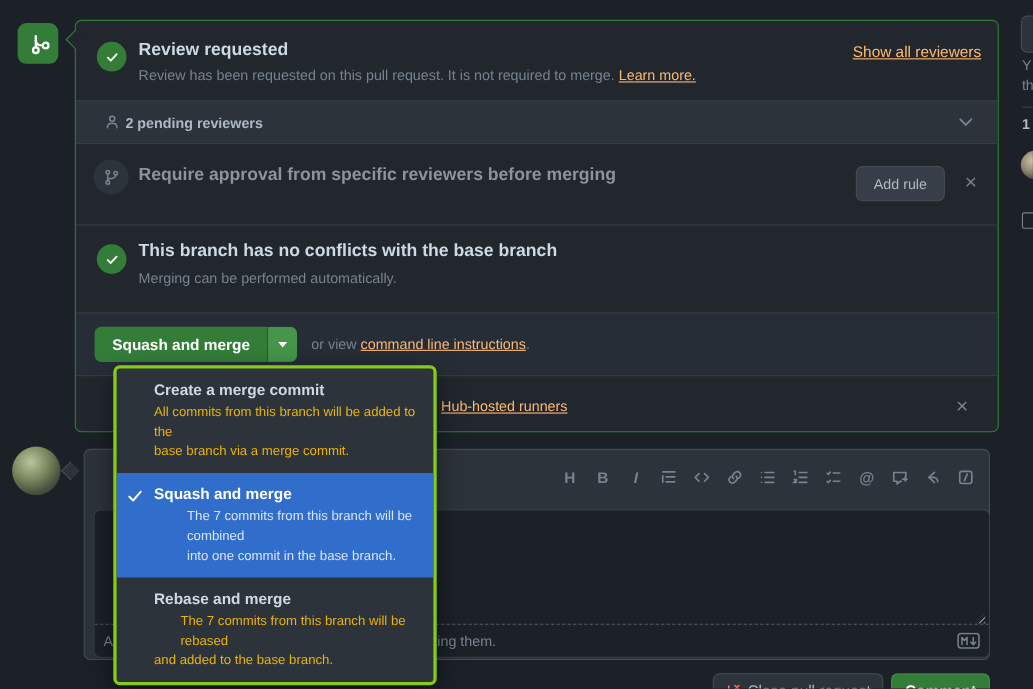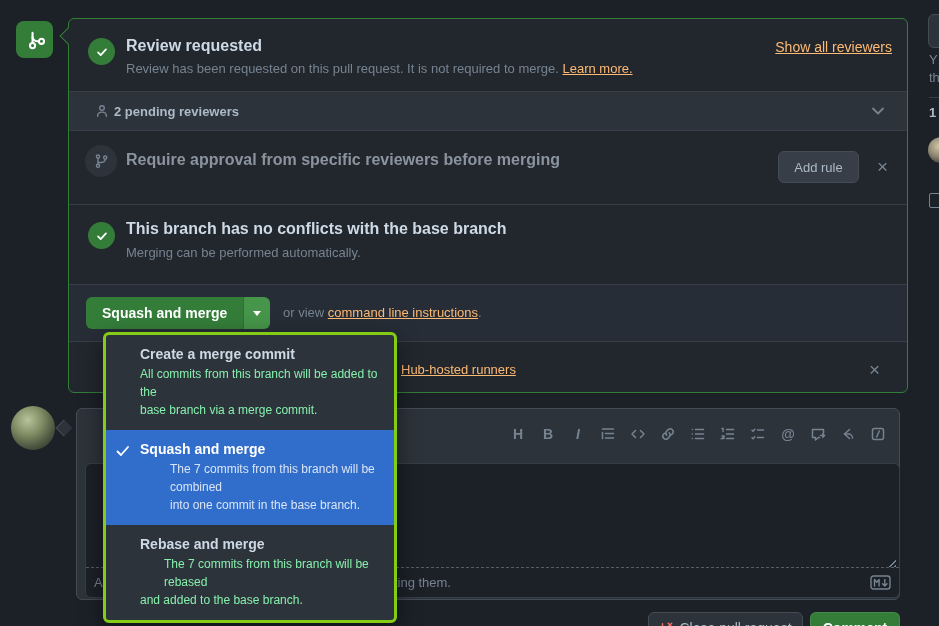--- a/index.html
+++ b/index.html
@@ -58,21 +58,21 @@
     color:#fff; cursor:pointer; display:flex; align-items:center; justify-content:center; }
   .caret-down { width:0; height:0; border-left:4px solid transparent;
     border-right:4px solid transparent; border-top:5px solid #fff; }
 
   
   .dropdown { left:103px; top:332px; width:294px; background:#2d333b;
     border:3px solid #84cc16; border-radius:6px; z-index:20;
     box-shadow:0 8px 24px rgba(0,0,0,.45); overflow:hidden; }
   .dd-item { position:relative; padding:11px 14px 11px 34px; cursor:pointer; }
   .dd-item .dd-title { font-size:14px; font-weight:700; color:#cdd9e5; margin-bottom:3px; }
-  .dd-item .dd-desc { font-size:12px; line-height:1.5; color:#86efac; }
+  .dd-item .dd-desc { font-size:12px; line-height:1.5; color:#eab308; }
   .dd-item.selected { background:#316dca; }
   .dd-item.selected .dd-title { color:#ffffff; }
   .dd-item.selected .dd-desc { color:rgba(255,255,255,.82);margin-left:30px; }
   .dd-check { position:absolute; left:9px; top:13px; }
 
   
   .avatar { left:11px; top:406px; width:44px; height:44px; border-radius:50%;
     background:radial-gradient(circle at 38% 32%, #b9c49b, #7d8a62 38%, #49543f 68%, #272d28 100%); }
   .form-notch { left:58px; top:422px; width:12px; height:12px; background:#2d333b;
     border-left:1px solid #444c56; border-bottom:1px solid #444c56; transform:rotate(45deg); z-index:4; }

